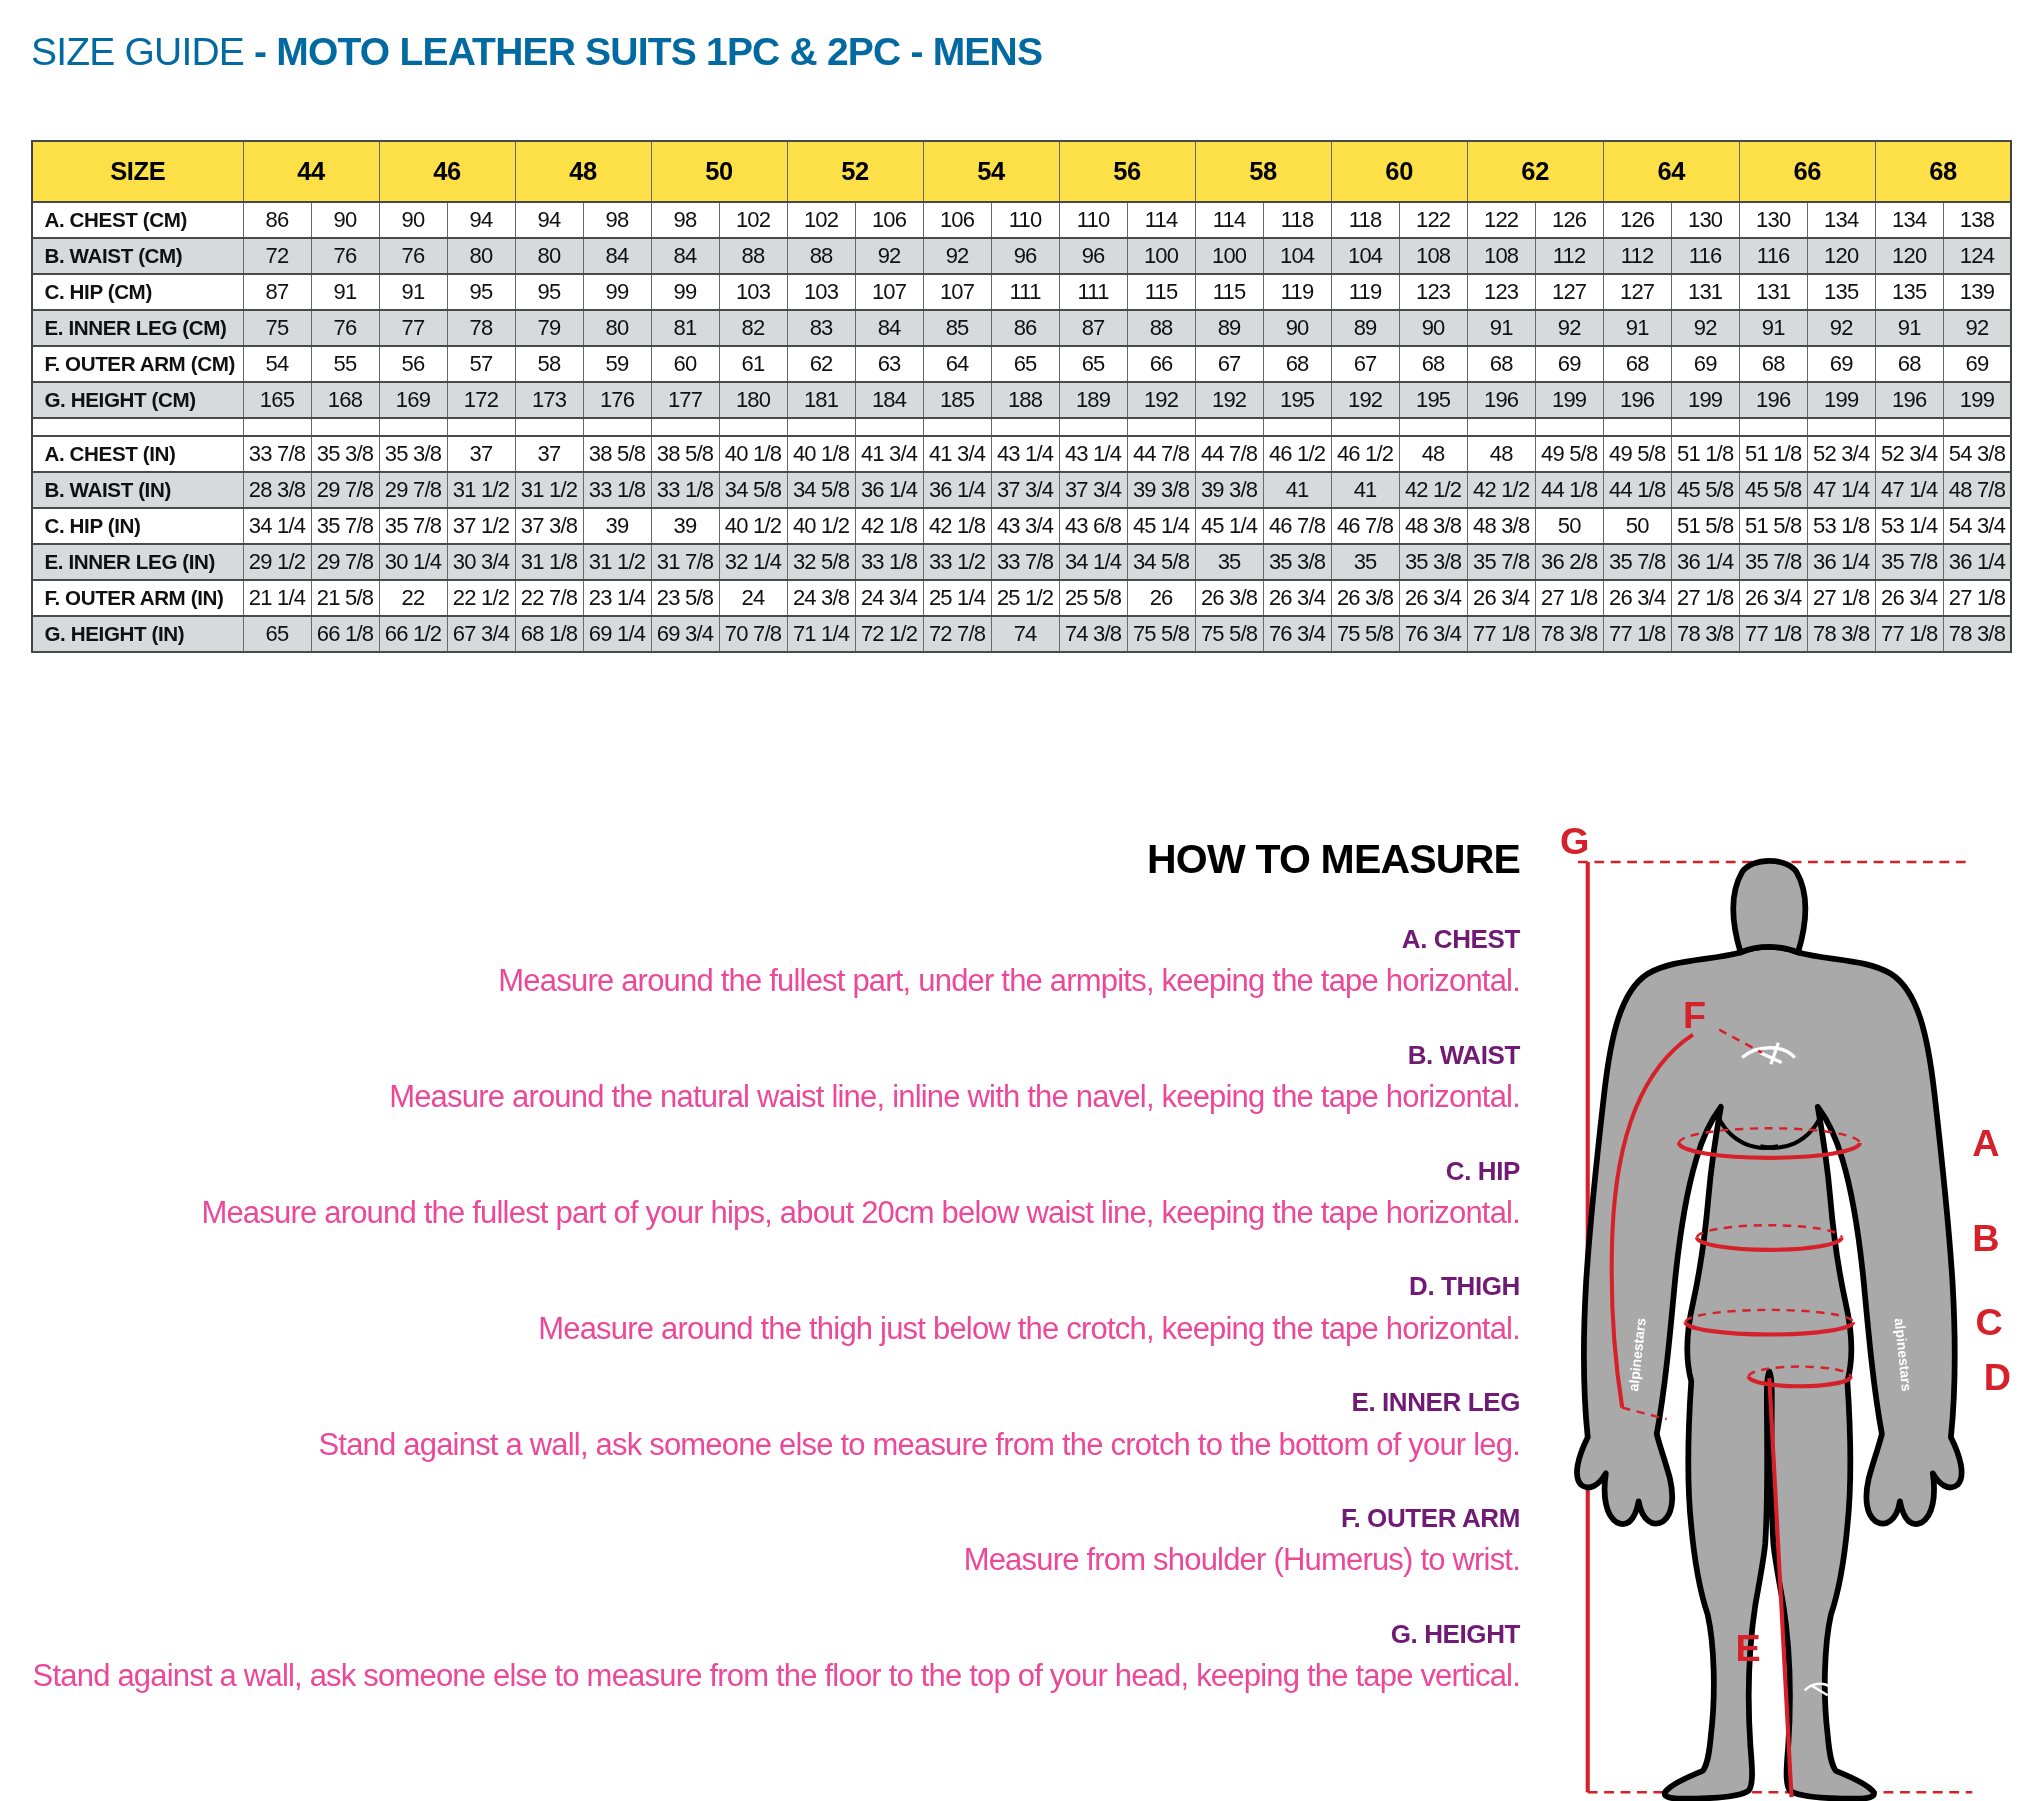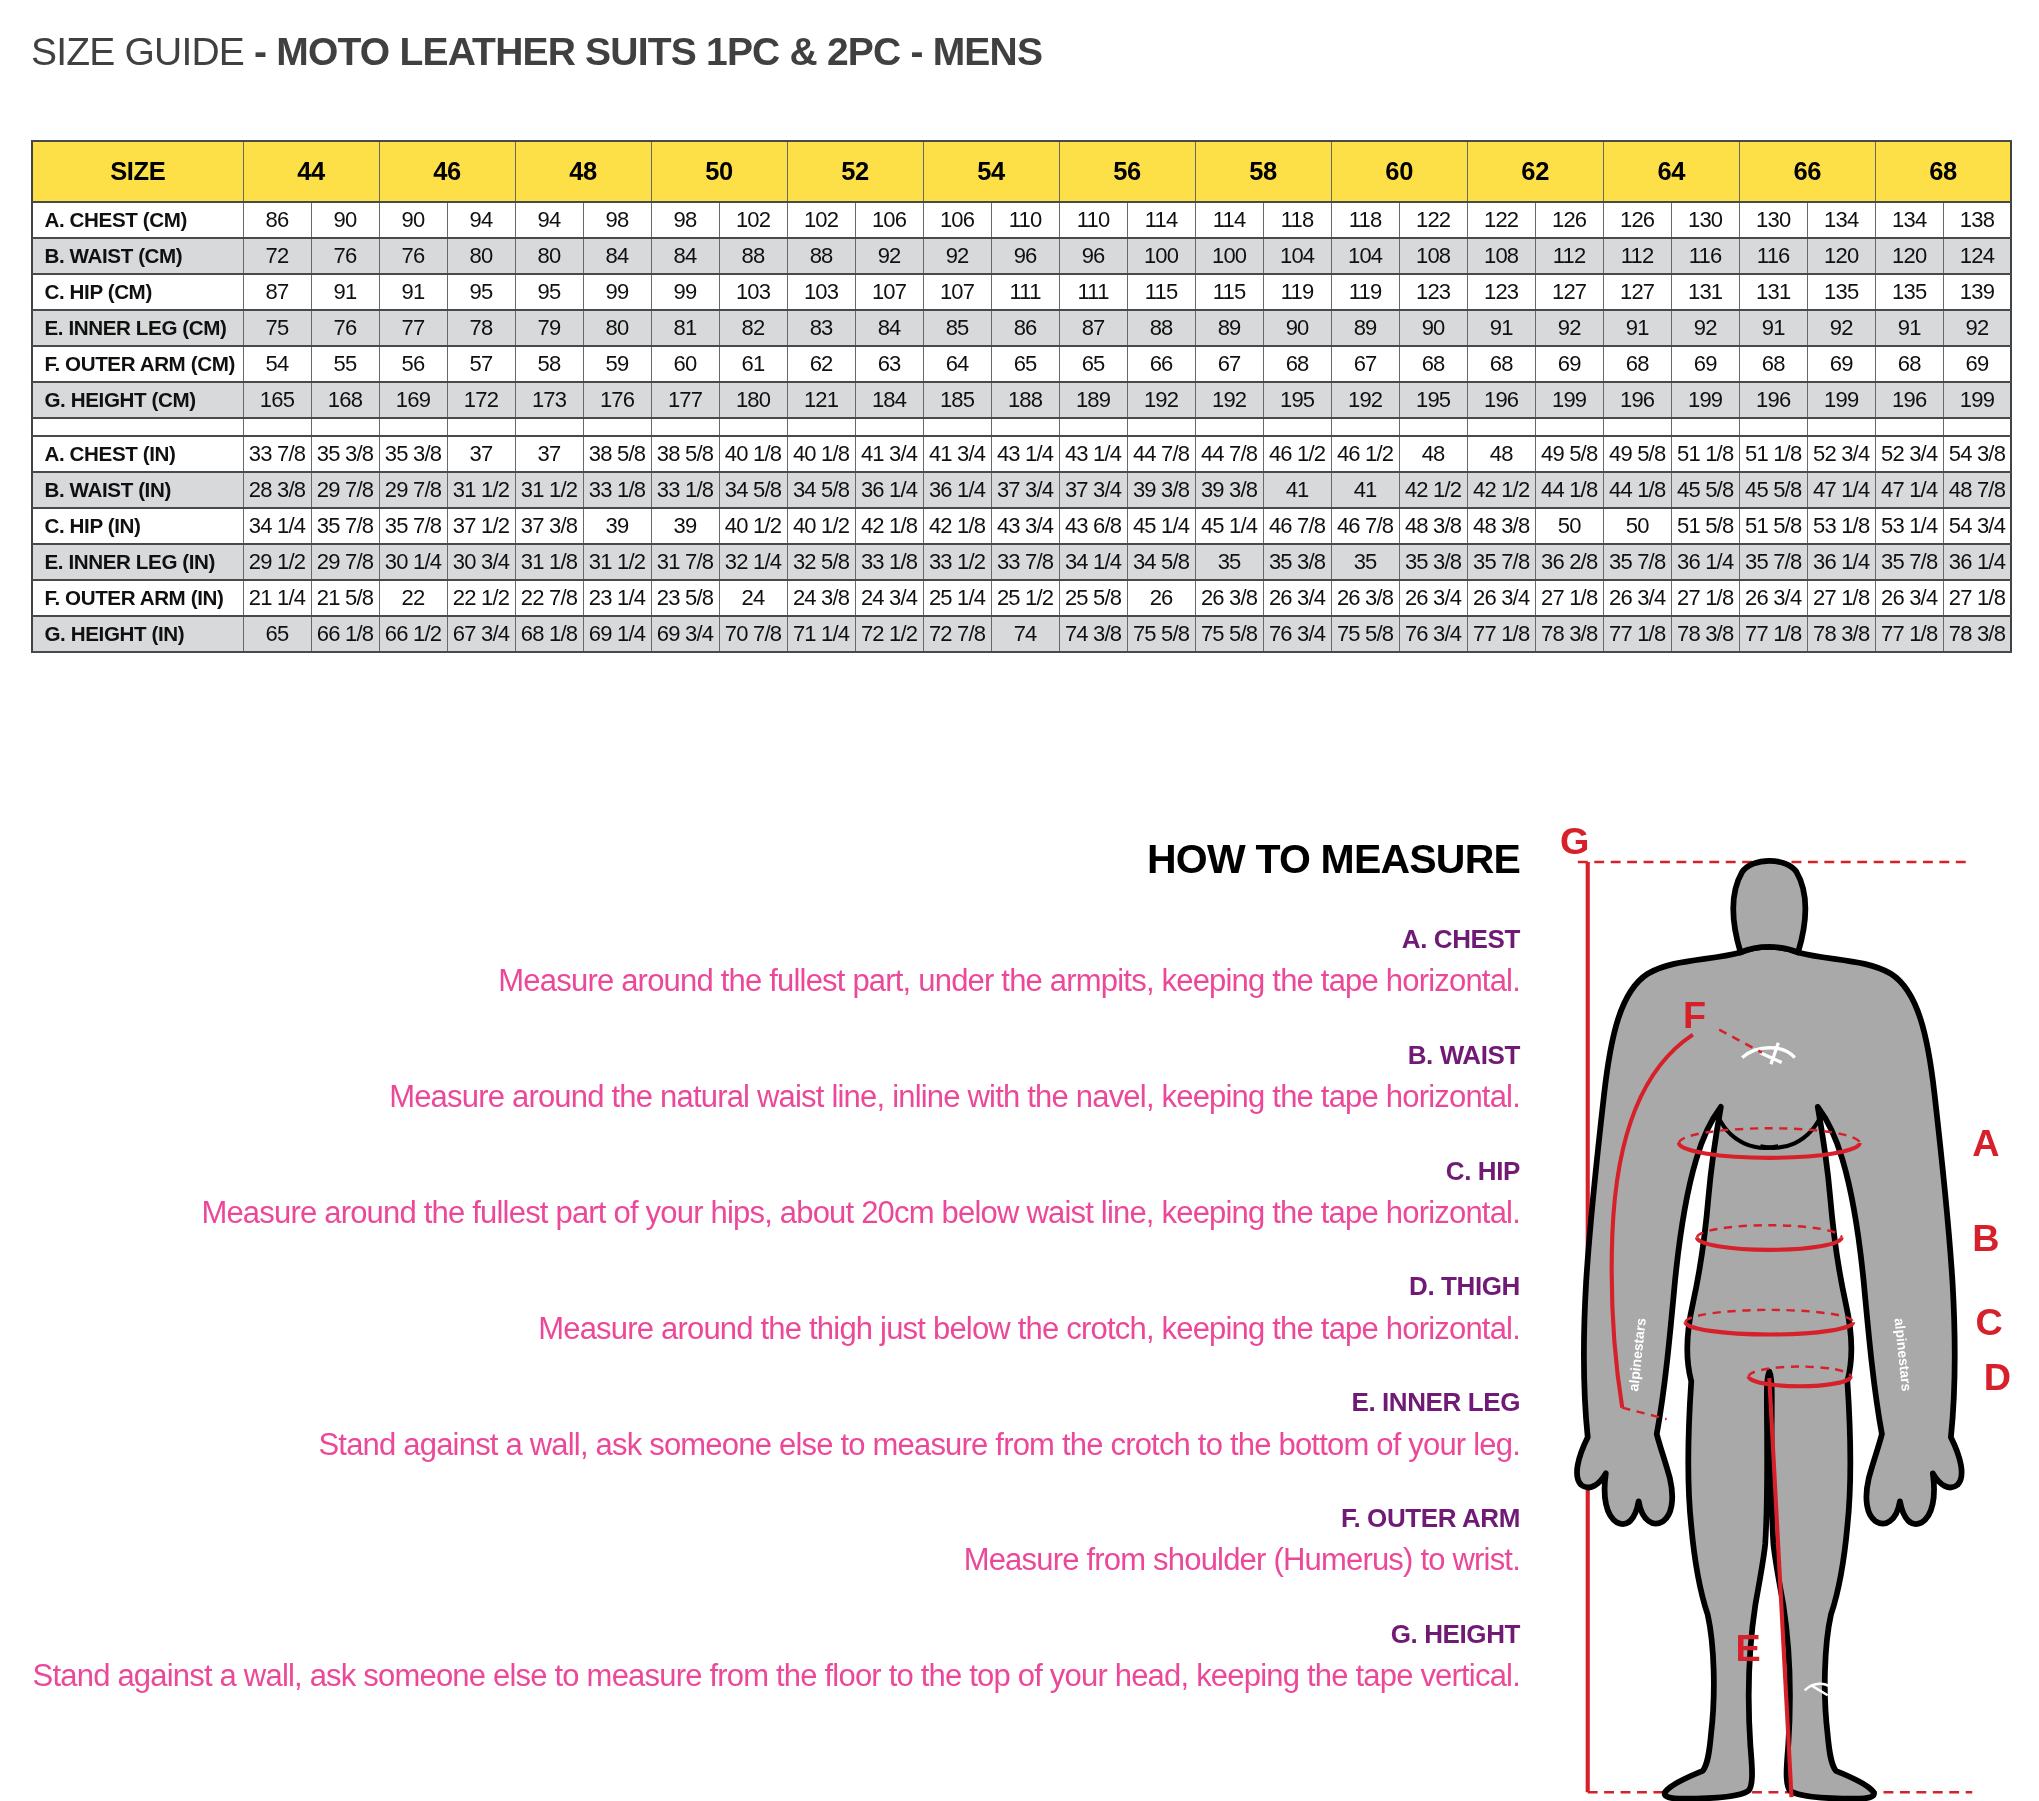--- a/index.html
+++ b/index.html
@@ -3,21 +3,21 @@
 <meta charset="utf-8">
 <style>
   html,body { margin:0; padding:0; }
   body {
     width:2040px; height:1801px; position:relative; background:#ffffff;
     font-family:"Liberation Sans", sans-serif; color:#000;
   }
   
   .page-title {
     position:absolute; left:31px; top:30px; font-size:39px; letter-spacing:-0.8px;
-    white-space:nowrap; color:#404040;
+    white-space:nowrap; color:#0369a1;
   }
   .page-title .bold { font-weight:bold; }
 
   
   table.size {
     position:absolute; left:31px; top:140px; width:1977px;
     border-collapse:collapse; table-layout:fixed;
     border:2.5px solid #414244;
   }
   table.size th, table.size td {
@@ -247,21 +247,21 @@
       <tr class="data stripe">
         <td class="lbl">G. HEIGHT (CM)</td>
         <td>165</td>
         <td>168</td>
         <td>169</td>
         <td>172</td>
         <td>173</td>
         <td>176</td>
         <td>177</td>
         <td>180</td>
-        <td>121</td>
+        <td>181</td>
         <td>184</td>
         <td>185</td>
         <td>188</td>
         <td>189</td>
         <td>192</td>
         <td>192</td>
         <td>195</td>
         <td>192</td>
         <td>195</td>
         <td>196</td>

